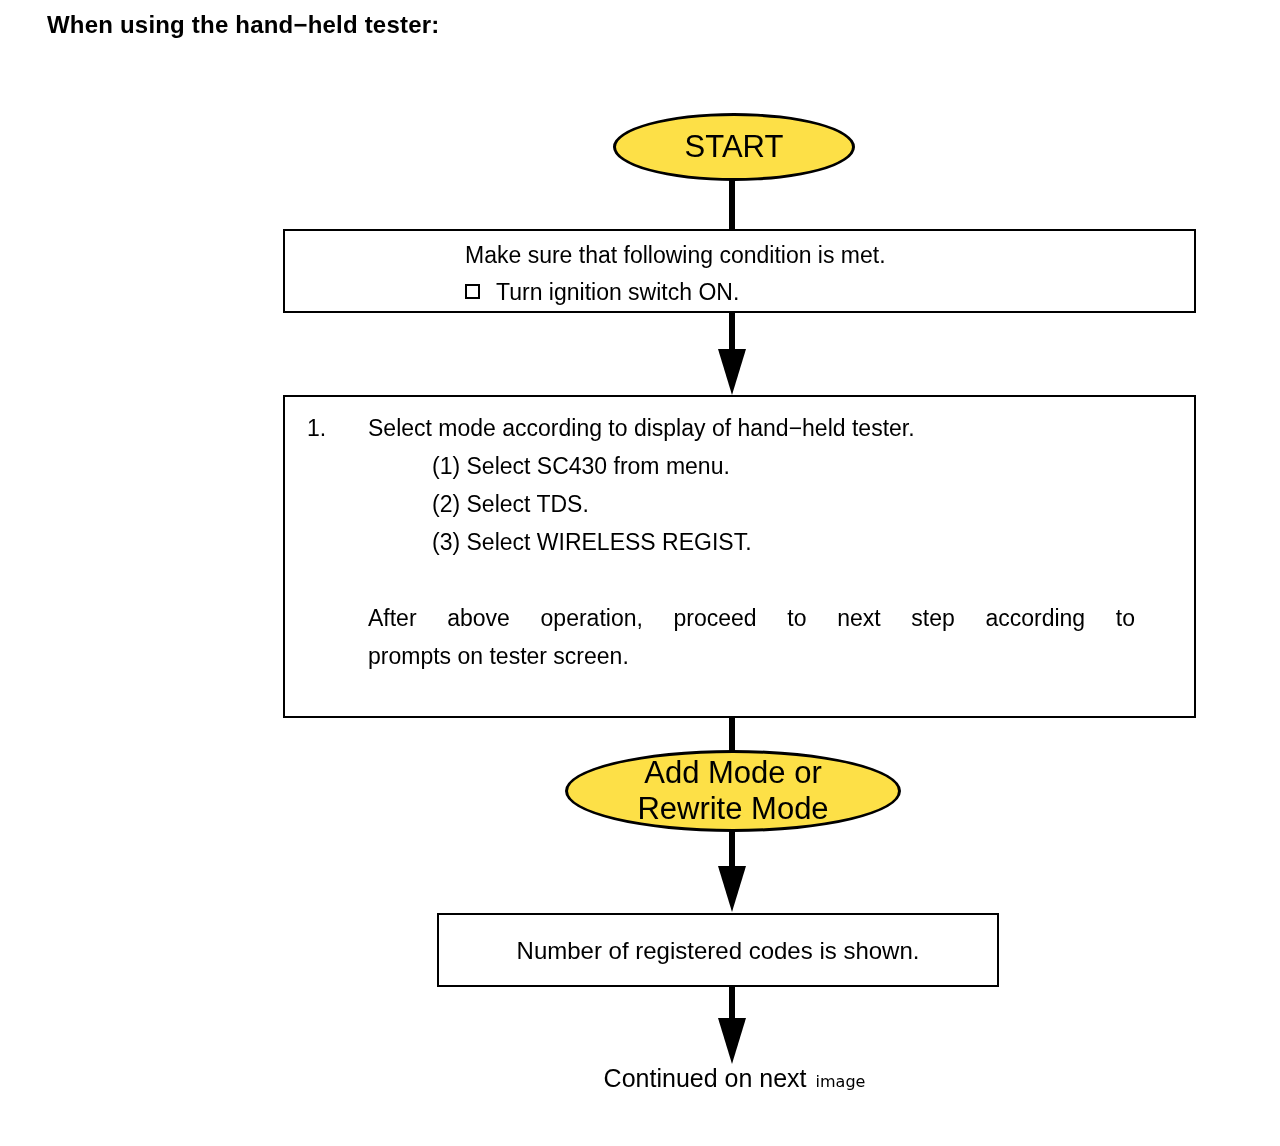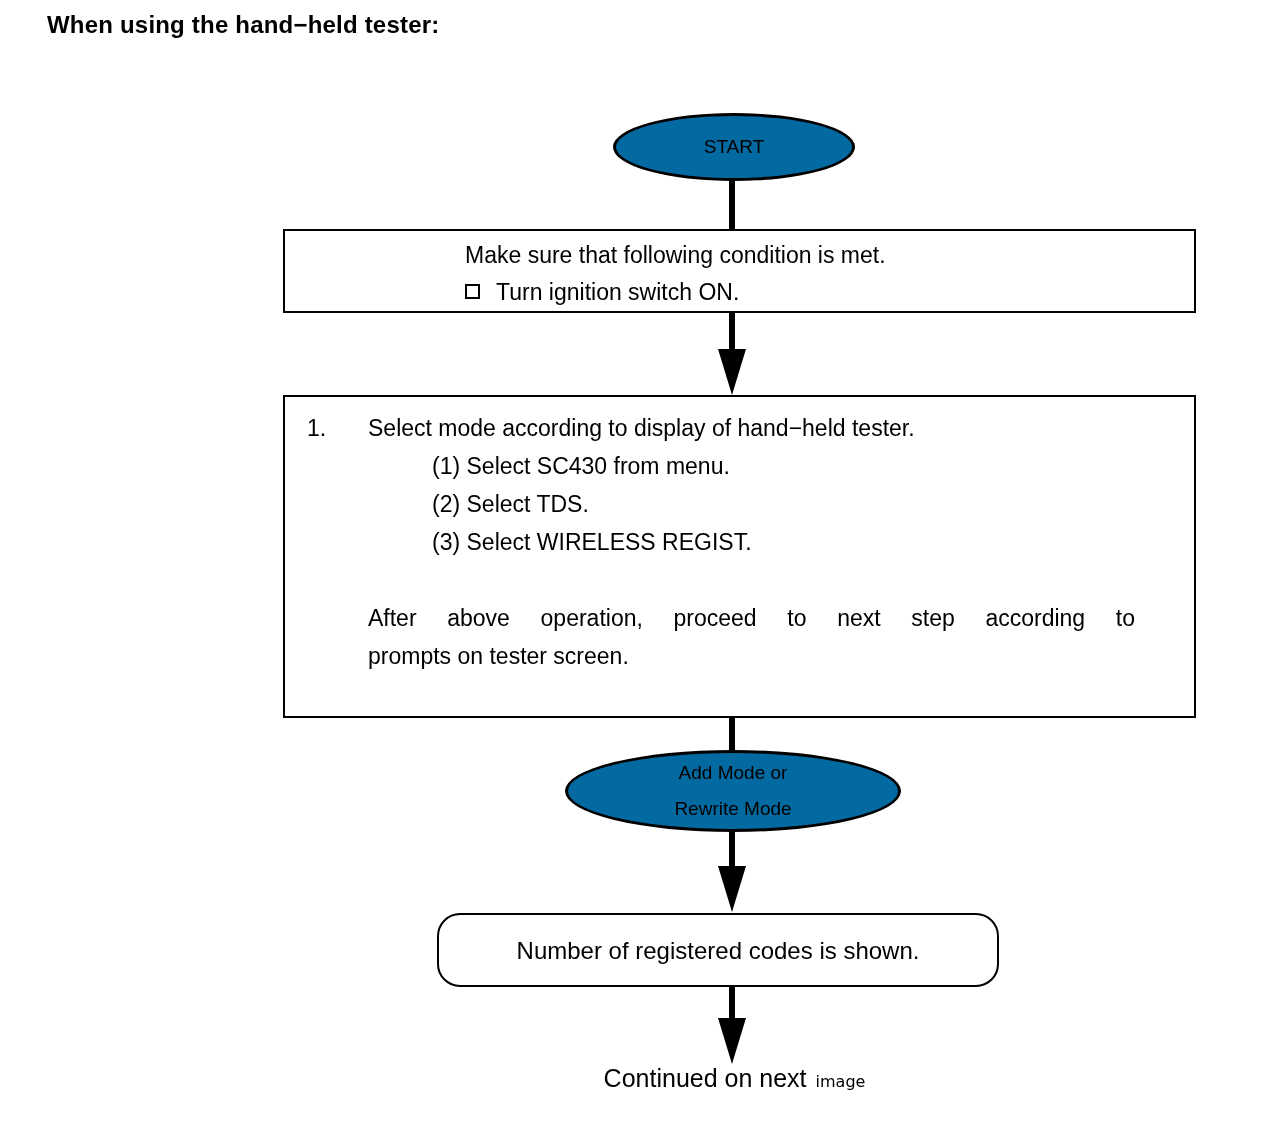--- a/index.html
+++ b/index.html
@@ -27,42 +27,41 @@
   }
   
   .ellipse {
     position: absolute;
     border: 3px solid #000;
     border-radius: 50%;
     display: flex;
     flex-direction: column;
     align-items: center;
     justify-content: center;
-    font-size: 19px;
+    font-size: 31px;
     line-height: 36px;
     text-align: center;
-    background: #0369a1;
+    background: #fde047;
   }
   .start-ellipse { left: 613px; top: 113px; width: 242px; height: 68px; }
   .mode-ellipse  { left: 565px; top: 750px; width: 336px; height: 82px; }
   
   .box {
     position: absolute;
     border: 2px solid #000;
     background: #fff;
     font-size: 23px;
     line-height: 37px;
   }
   .condition-box { left: 283px; top: 229px; width: 913px; height: 84px; padding: 6px 10px 0 180px; }
   .step-box      { left: 283px; top: 395px; width: 913px; height: 323px; padding-top: 12px; line-height: 38px; }
   .result-box    {
     left: 437px; top: 913px; width: 562px; height: 74px;
     display: flex; align-items: center; justify-content: center;
     font-size: 24px;
-    border-radius: 23px;
   }
   
   .vline {
     position: absolute;
     width: 6px;
     background: #000;
   }
   .wedge {
     position: absolute;
     width: 0; height: 0;

